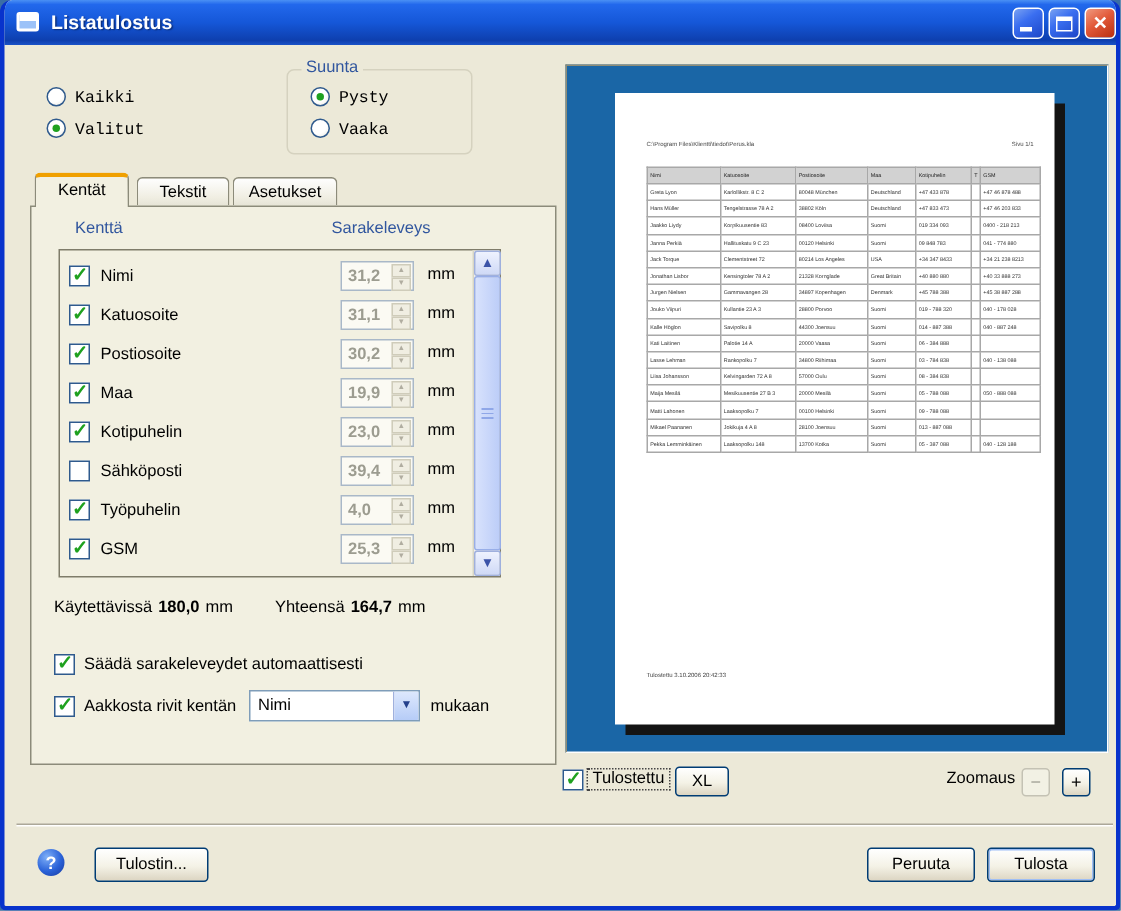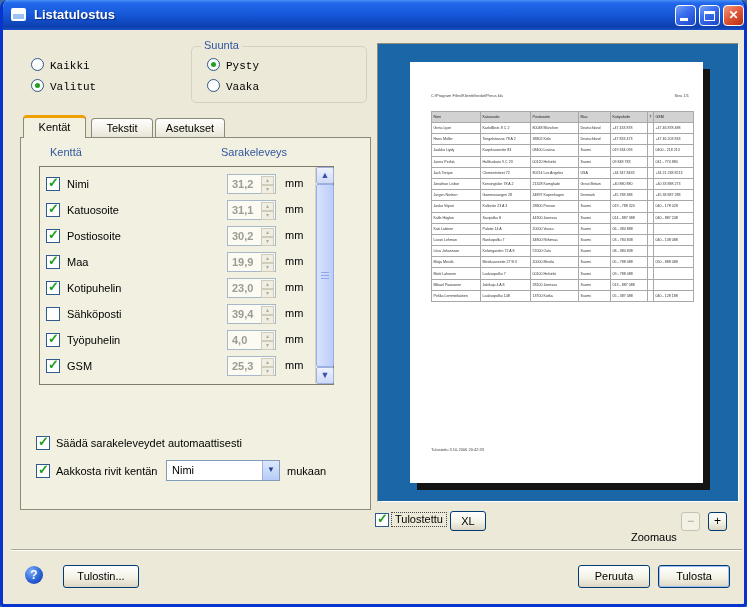--- a/index.html
+++ b/index.html
@@ -93,21 +93,21 @@
   .ptable th,.ptable td{border:0.5px solid #a8a8a8;font-size:3.6px;font-weight:normal;
     text-align:left;padding:0 1.5px;height:11.2px;overflow:hidden;white-space:nowrap;color:#333;}
   .ptable th{background:#d2d2d2;color:#222;height:11px;}
   .c0{width:49px;} .c1{width:50px;} .c2{width:48px;} .c3{width:32px;} .c4{width:37px;} .c5{width:6px;} .c6{width:40px;}
   
   .pv-cb{position:absolute;left:372px;top:513px;}
   .pv-cblabel{position:absolute;left:388px;top:512px;border:1px dotted #444;padding:0 3px 1px 3px;}
   .btn{border:1px solid #003c74;border-radius:3px;text-align:center;
     background:linear-gradient(#ffffff,#f4f2e6 55%,#dcd5c2);cursor:default;}
   .xl-btn{position:absolute;left:447px;top:511px;width:36px;height:20px;line-height:18px;}
-  .zoom-label{position:absolute;left:628px;top:531px;}
+  .zoom-label{position:absolute;left:628px;top:513px;}
   .zbtn{position:absolute;top:512px;width:19px;height:19px;line-height:17px;font-size:12px;}
   .zminus{left:678px;border-color:#c4c2b4;background:#f2f1e4;color:#a0a094;}
   .zplus{left:705px;}
   
   .sep{position:absolute;left:8px;top:549px;width:731px;height:2px;
     border-top:1px solid #aca899;border-bottom:1px solid #fff;}
   .help{position:absolute;left:22px;top:566px;width:18px;height:18px;border-radius:50%;
     background:radial-gradient(circle at 35% 30%,#7fb0f8 0%,#2a62d8 55%,#16379c 100%);
     color:#fff;font-weight:bold;text-align:center;line-height:18px;font-size:12px;}
   .printer-btn{position:absolute;left:60px;top:565px;width:76px;height:23px;line-height:21px;}
@@ -130,21 +130,21 @@
   <div class="tb-btn tb-max" style="left:696px;">
       <span class="glyph-max"></span>
     </div>
   <div class="tb-btn tb-close" style="left:720px;"><span>✕</span></div>
 
   <span class="radio" style="left:28px;top:58px;"></span>
   <span class="rlabel" style="left:47px;top:60px;">Kaikki</span>
   <span class="radio sel" style="left:28px;top:79px;"></span>
   <span class="rlabel" style="left:47px;top:81px;">Valitut</span>
 
-  <div class="groupbox" style="left:188px;top:46px;width:176px;height:57px;">
+  <div class="groupbox" style="left:188px;top:46px;width:124px;height:57px;">
     <span class="glabel">Suunta</span>
   </div>
   <span class="radio sel" style="left:204px;top:58px;"></span>
   <span class="rlabel" style="left:223px;top:60px;">Pysty</span>
   <span class="radio" style="left:204px;top:79px;"></span>
   <span class="rlabel" style="left:223px;top:81px;">Vaaka</span>
 
   <div class="tab active" style="left:20px;top:115px;width:63px;height:23px;line-height:19px;"><span>Kentät</span></div>
   <div class="tab" style="left:88px;top:118px;width:62px;height:19px;line-height:18px;"><span>Tekstit</span></div>
   <div class="tab" style="left:152px;top:118px;width:70px;height:19px;line-height:18px;"><span>Asetukset</span></div>
@@ -269,20 +269,23 @@
     </div>
     <div class="vscroll">
       <div class="sarrow up">▲</div>
       <div class="sthumb">
           <span class="sgrip"></span>
         </div>
       <div class="sarrow down">▼</div>
     </div>
   </div>
 
+  <div class="totals">
+    <span class="tspan">Käytettävissä</span><b class="tspan">180,0</b><span>mm</span><span class="gap"></span><span class="tspan">Yhteensä</span><b class="tspan">164,7</b><span>mm</span>
+  </div>
 
   <div class="opt1">
     <span class="cbx on"><span class="tick">✓</span></span>
     <span class="optlabel" style="left:20px;top:1px;">Säädä sarakeleveydet automaattisesti</span>
   </div>
   <div class="opt2">
     <span class="cbx on"><span class="tick">✓</span></span>
     <span class="optlabel" style="left:20px;top:1px;">Aakkosta rivit kentän</span>
     <span class="combo">
       <span class="cval">Nimi</span>

